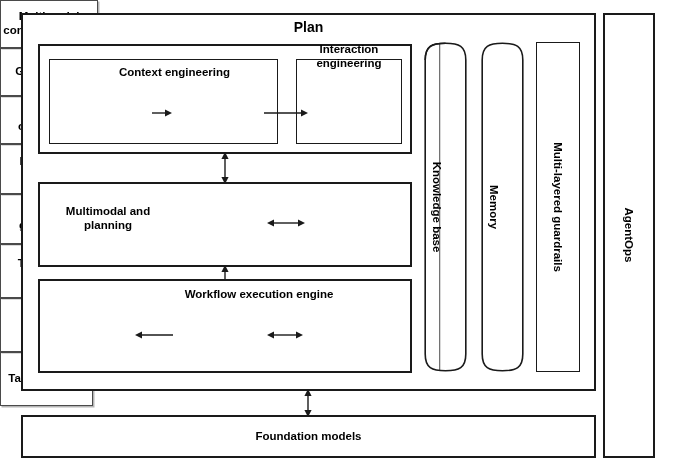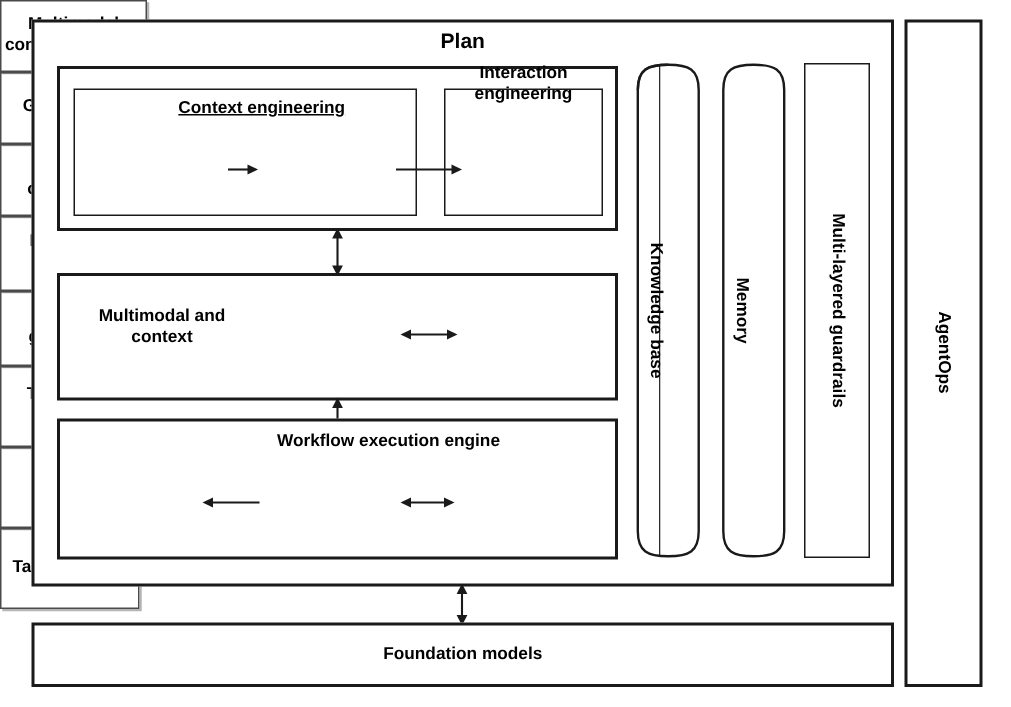--- a/index.html
+++ b/index.html
@@ -88,21 +88,21 @@
 
 <div id="canvas">
 
   <div class="box box-thick" style="left:21px; top:13px; width:575px; height:378px;"></div>
 
   <div class="agent-title" style="left:21px; top:19px; width:575px;">Plan</div>
 
   <div class="box box-thick" style="left:38px; top:44px; width:374px; height:110px;"></div>
 
   <div class="box box-thin" style="left:49px; top:59px; width:229px; height:85px;"></div>
-  <div class="section-title" style="left:49px; top:66px; width:251px;text-decoration:underline;">Context engineering</div>
+  <div class="section-title" style="left:49px; top:66px; width:251px;">Context engineering</div>
 
   <div class="leaf" style="left:60px; top:92px; width:92px; height:42px;">
     <span>
       <span>Multimodal</span><br>
       <span>context injection</span>
     </span>
   </div>
 
   <div class="leaf" style="left:172px; top:92px; width:92px; height:42px;">
     <span>Goal creator</span>
@@ -140,21 +140,21 @@
       <line x1="8" y1="4" x2="8" y2="28" stroke="#1a1a1a" stroke-width="1.4"></line>
       <polygon points="8,0 4.4,7 11.6,7" fill="#1a1a1a"></polygon>
       <polygon points="8,32 4.4,25 11.6,25" fill="#1a1a1a"></polygon>
     </svg>
   </div>
 
   <div class="box box-thick" style="left:38px; top:182px; width:374px; height:85px;"></div>
 
   <div class="tier-label" style="left:48px; top:205px; width:120px;">
     <span>Multimodal and</span><br>
-    <span>context</span>
+    <span>planning</span>
   </div>
 
   <div class="leaf" style="left:175px; top:201px; width:92px; height:44px;">
     <span>
       <span>Reasoning</span><br>
       <span>generator</span>
     </span>
   </div>
 
   <div class="leaf" style="left:305px; top:201px; width:85px; height:44px;">

